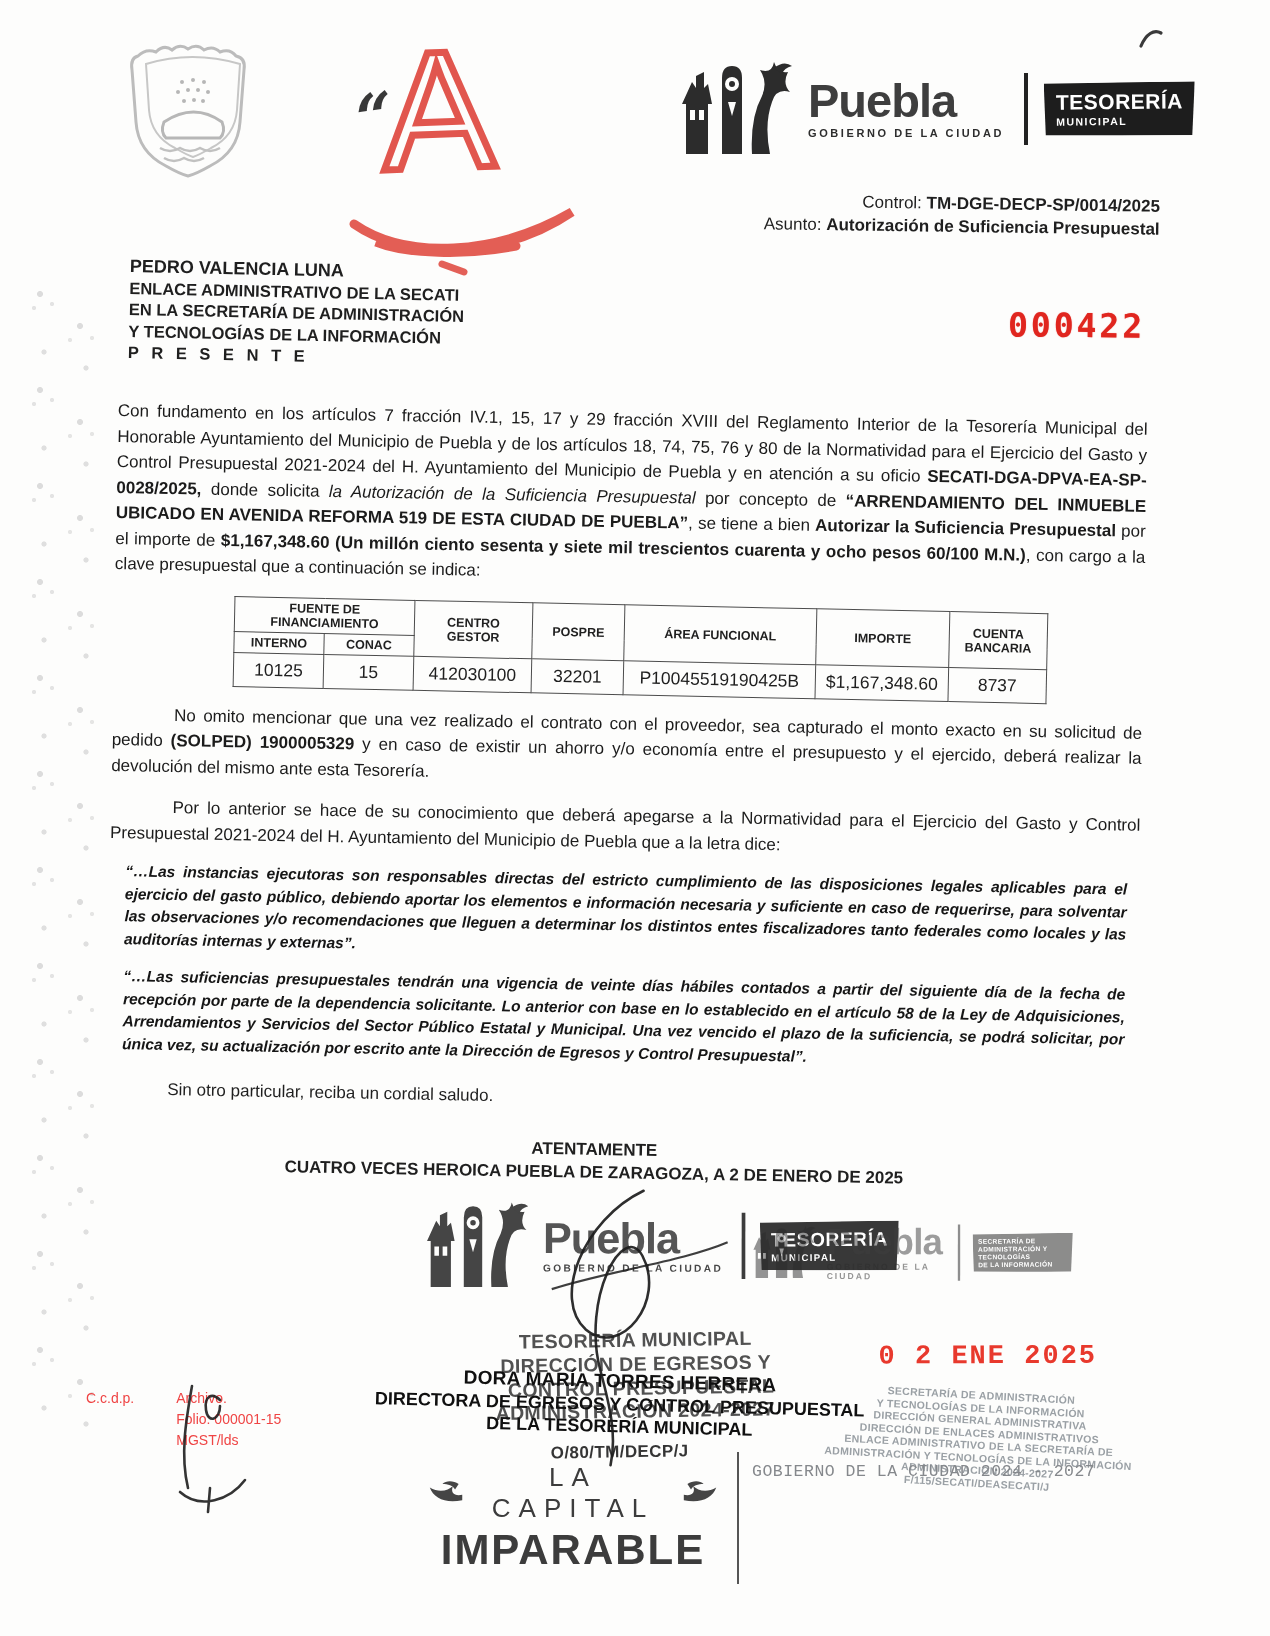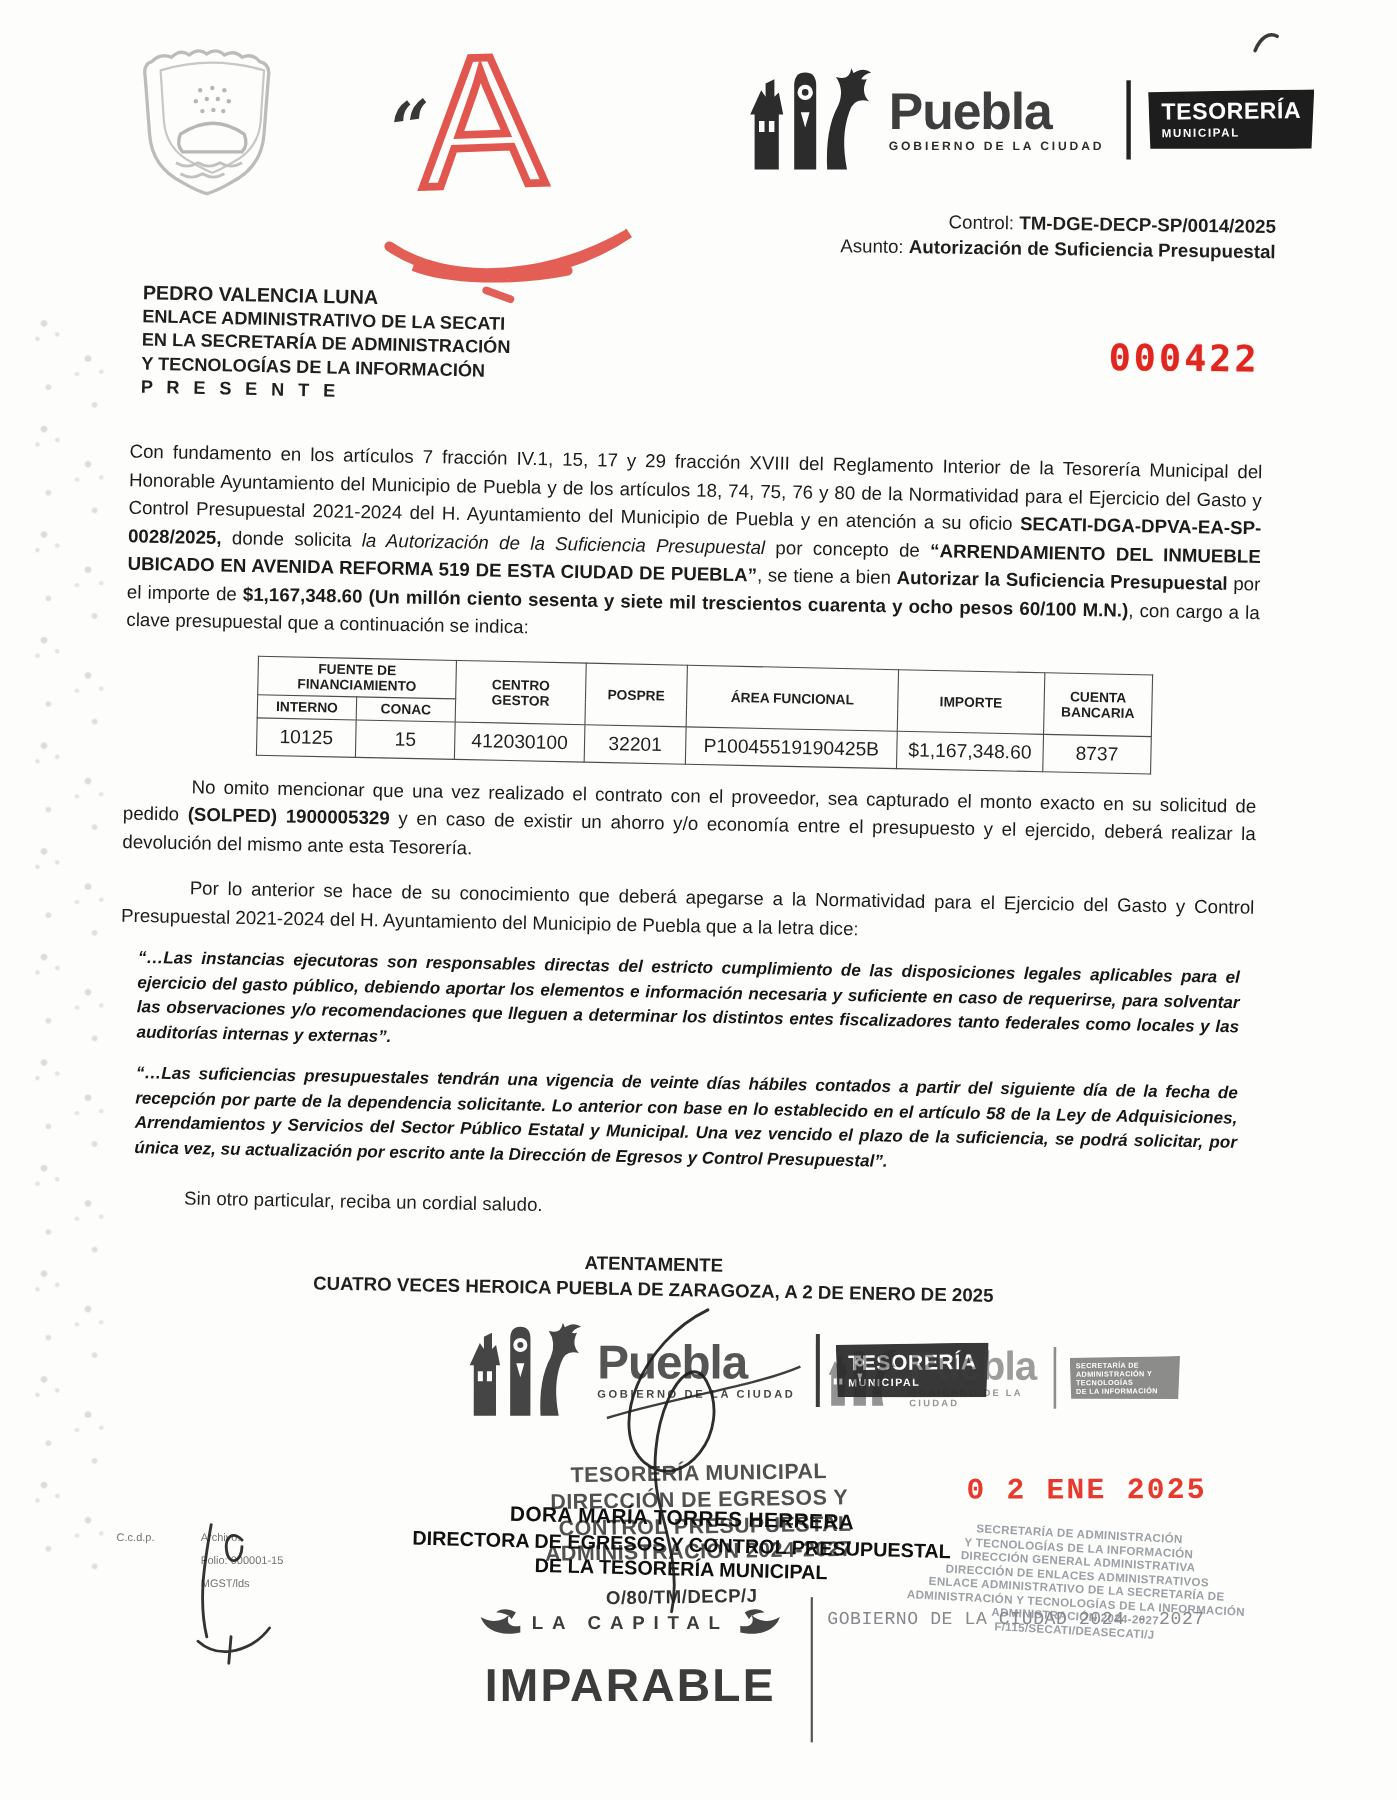--- a/index.html
+++ b/index.html
@@ -117,28 +117,28 @@
   .date-stamp{
     position:absolute; left:778px; top:134px; color:#e8392d; font-family:"Liberation Mono", monospace;
     font-weight:700; font-size:27px; letter-spacing:2px; white-space:nowrap; transform:rotate(-1.2deg);
   }
   .received{ position:absolute; left:650px; top:182px; width:460px; text-align:center;
     color:#9aa0a5; font-size:10.5px; font-weight:700; line-height:12.5px; letter-spacing:.3px; transform:rotate(2deg);}
 
   .scribble{ position:absolute; pointer-events:none; }
 
   
-  .ccdp{ position:absolute; left:106px; top:1388px; font-size:10px; line-height:21px; color:#737373; }
+  .ccdp{ position:absolute; left:86px; top:1388px; font-size:14px; line-height:21px; color:#ef4444; }
   .ccdp .lbl{ display:inline-block; vertical-align:top; margin-right:42px; font-weight:400;}
   .ccdp .lines{ display:inline-block; }
 
   .capital{ position:absolute; left:428px; top:1462px; width:290px; text-align:center; color:#3c3c3c; }
   .capital .row1{ display:flex; align-items:center; justify-content:center; gap:8px; }
-  .capital .l1{ font-size:17px; font-weight:700; letter-spacing:8px; }
-  .capital .l2{ font-size:42px; font-weight:900; letter-spacing:2px; margin-top:18px; }
+  .capital .l1{ font-size:26px; font-weight:400; letter-spacing:8px; }
+  .capital .l2{ font-size:42px; font-weight:900; letter-spacing:2px; margin-top:2px; }
 
   .foot-div{ position:absolute; left:737px; top:1452px; width:2px; height:132px; background:#555; }
   .address{ position:absolute; left:752px; top:1458px; font-family:"Liberation Mono", monospace;
     font-size:16.5px; line-height:27px; color:#85888c; white-space:nowrap; letter-spacing:.5px;}
 </style>
 </head>
 <body>
 
 <div class="page">
 

